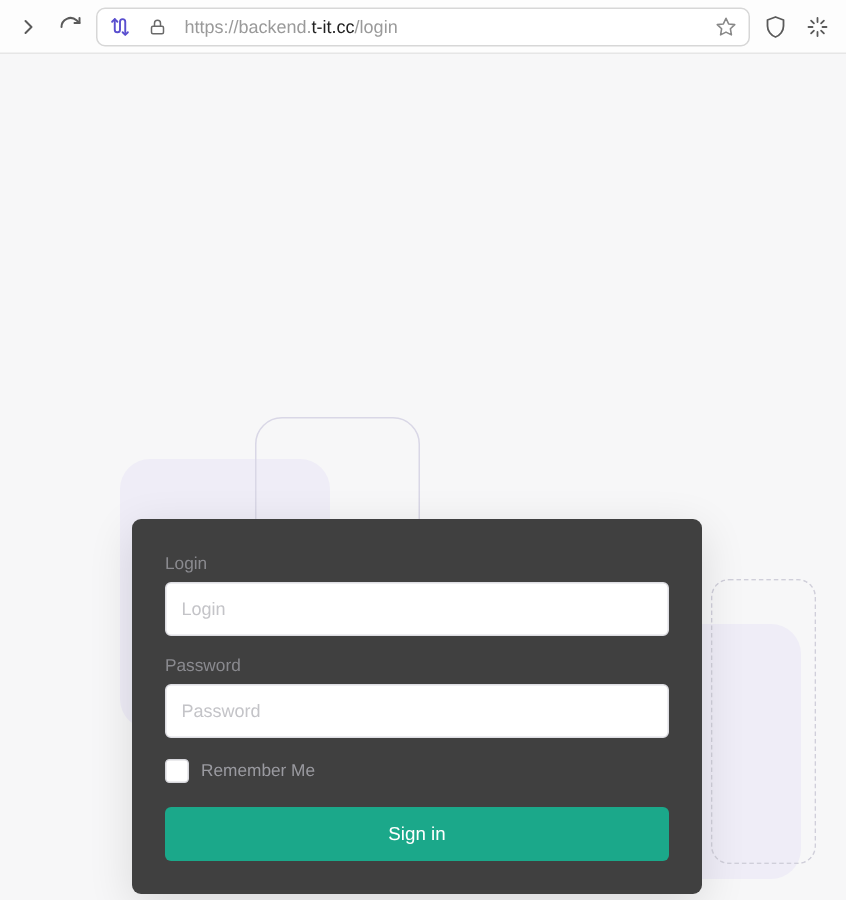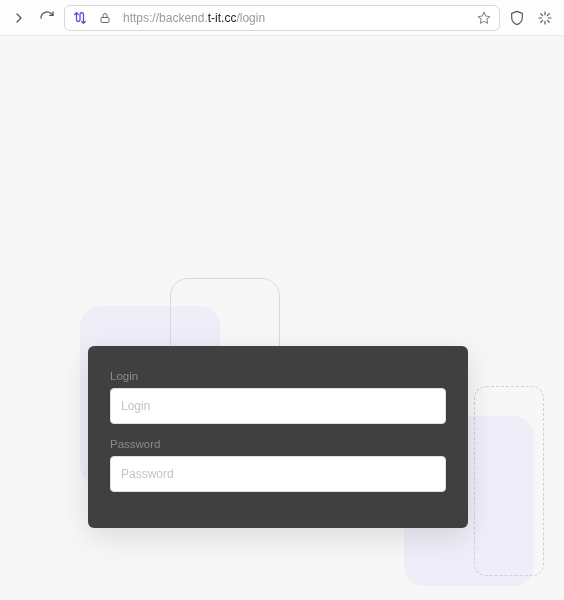--- a/index.html
+++ b/index.html
@@ -214,14 +214,19 @@
   <div class="bg-shape rect1"></div>
   <div class="bg-shape phone"></div>
   <div class="bg-shape rect2"></div>
   <div class="bg-shape dashed"></div>
 
   <div class="login-card">
     <label class="field-label">Login</label>
     <input type="text" class="text-input" placeholder="Login" style="">
     <label class="field-label">Password</label>
     <input type="password" class="text-input" placeholder="Password" style="">
+    <div class="remember-row">
+      <div class="checkbox"></div>
+      <span class="remember-label">Remember Me</span>
+    </div>
+    <button class="signin-btn">Sign in</button>
   </div>
 </div>
 
 </body></html>

